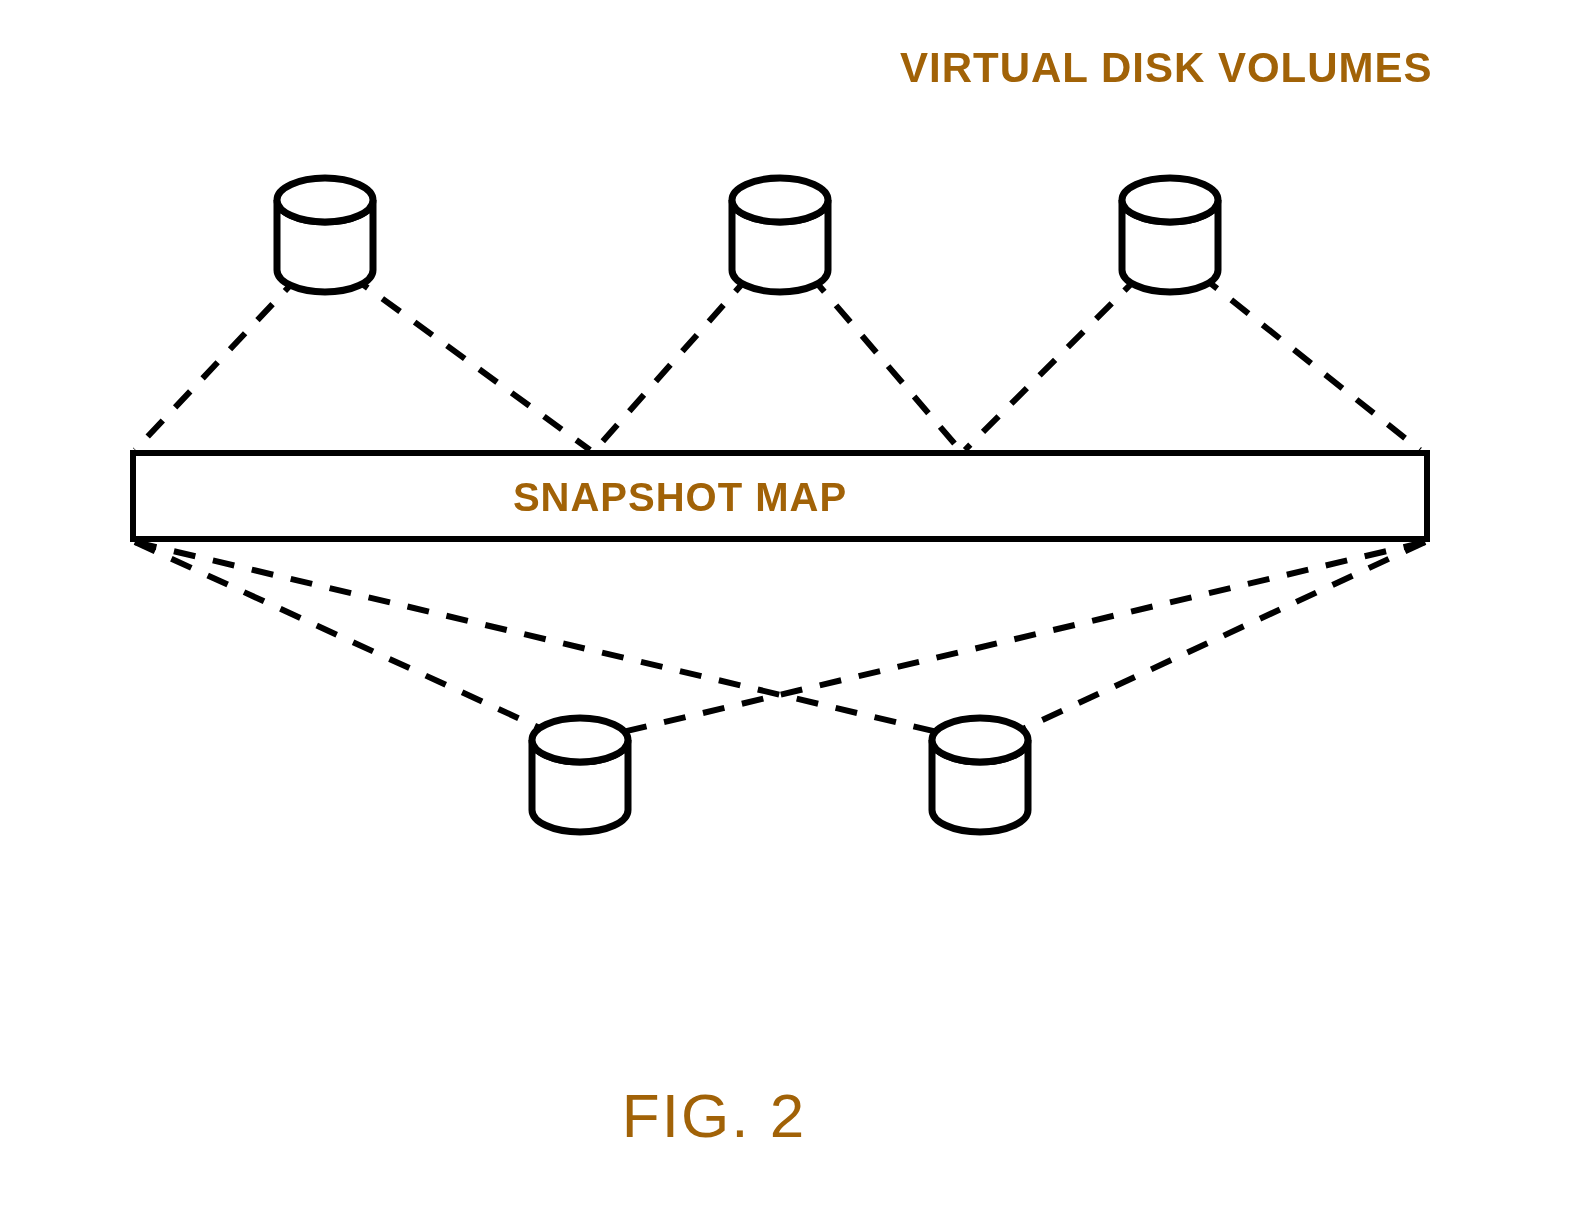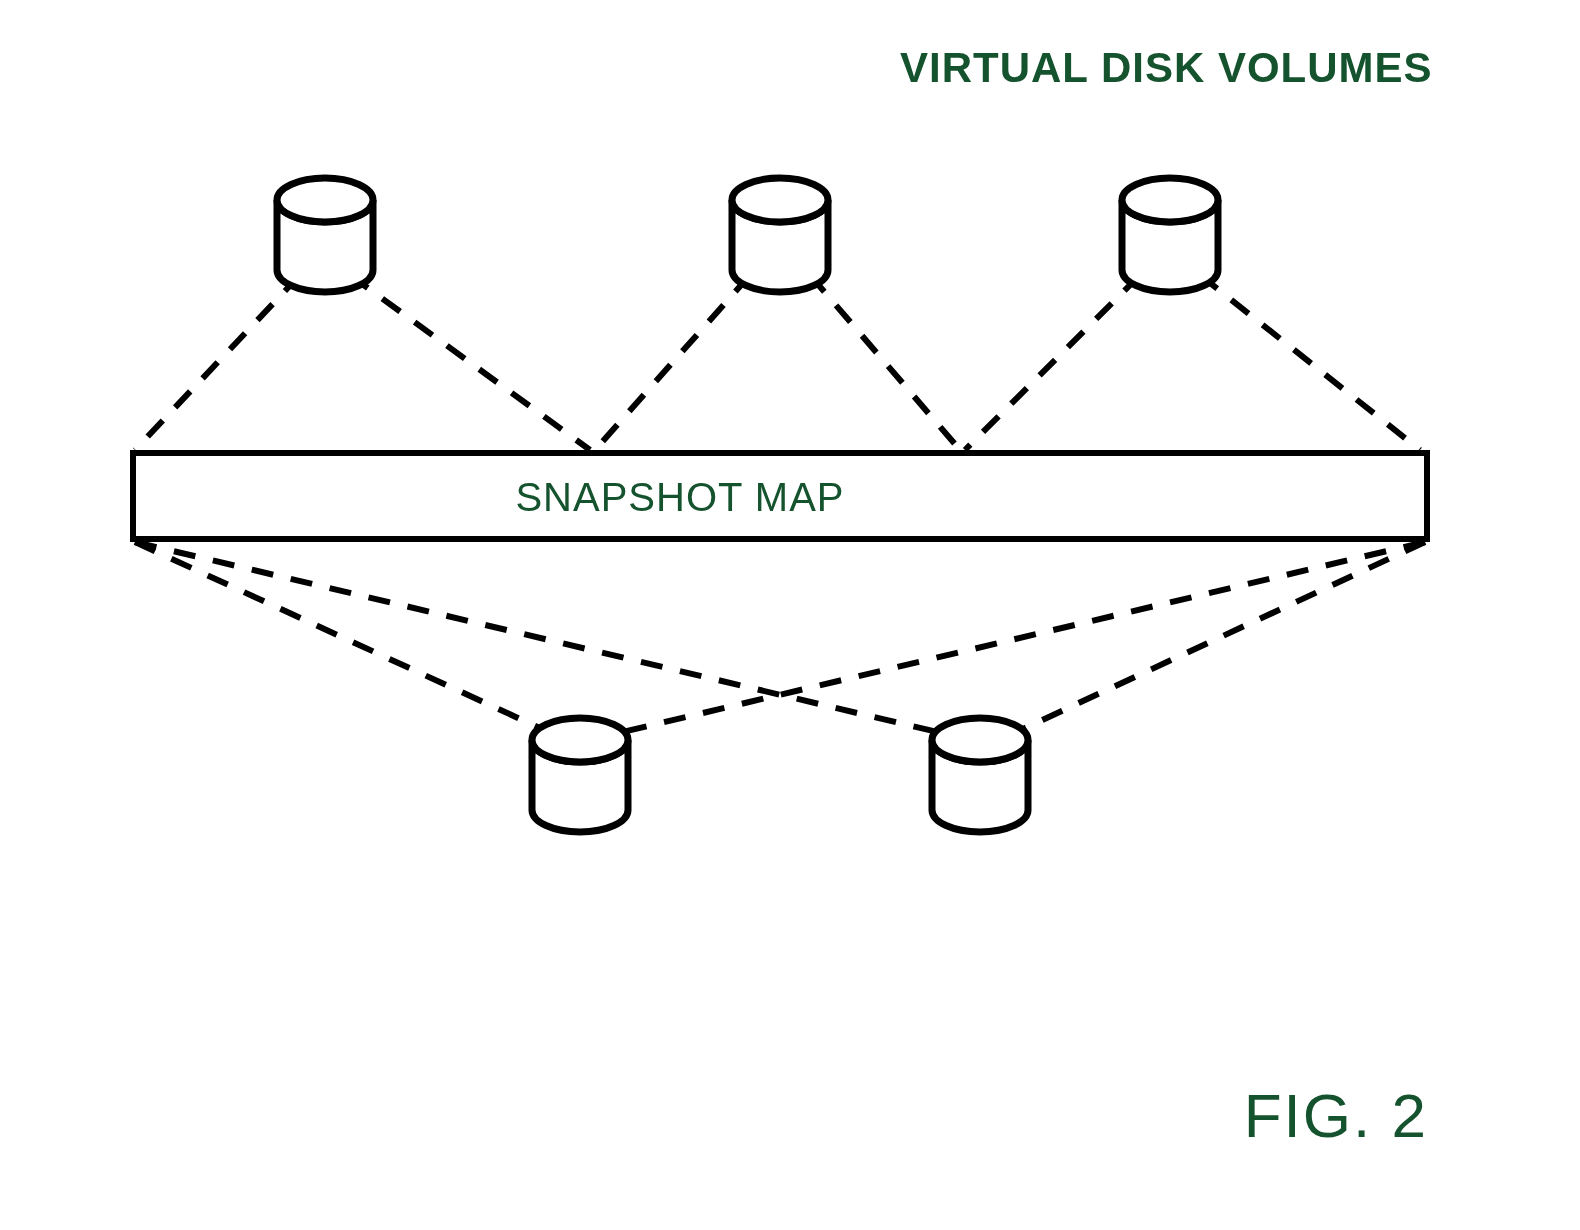--- a/index.html
+++ b/index.html
@@ -16,49 +16,49 @@
     height: 1230px;
   }
   svg {
     position: absolute;
     top: 0;
     left: 0;
   }
   .label {
     position: absolute;
     font-weight: 700;
-    color: #14532d;
+    color: #a16207;
     white-space: nowrap;
   }
   .title-top {
     top: 44px;
     left: 900px;
     font-size: 42px;
     letter-spacing: 1px;
   }
   .map-label {
     top: 475px;
     left: 0;
     width: 1360px;
     text-align: center;
     font-size: 40px;
-    font-weight: 400;
+    font-weight: 700;
     letter-spacing: 1px;
   }
   .title-bottom {
     top: 870px;
     left: 800px;
     font-size: 42px;
     letter-spacing: 1px;
   }
   .fig-caption {
     top: 1080px;
     left: 0;
     width: 1428px;
-    text-align: right;
+    text-align: center;
     font-size: 62px;
     font-weight: 400;
     letter-spacing: 2px;
   }
   .snapshot-box {
     position: absolute;
     top: 450px;
     left: 130px;
     width: 1300px;
     height: 92px;

